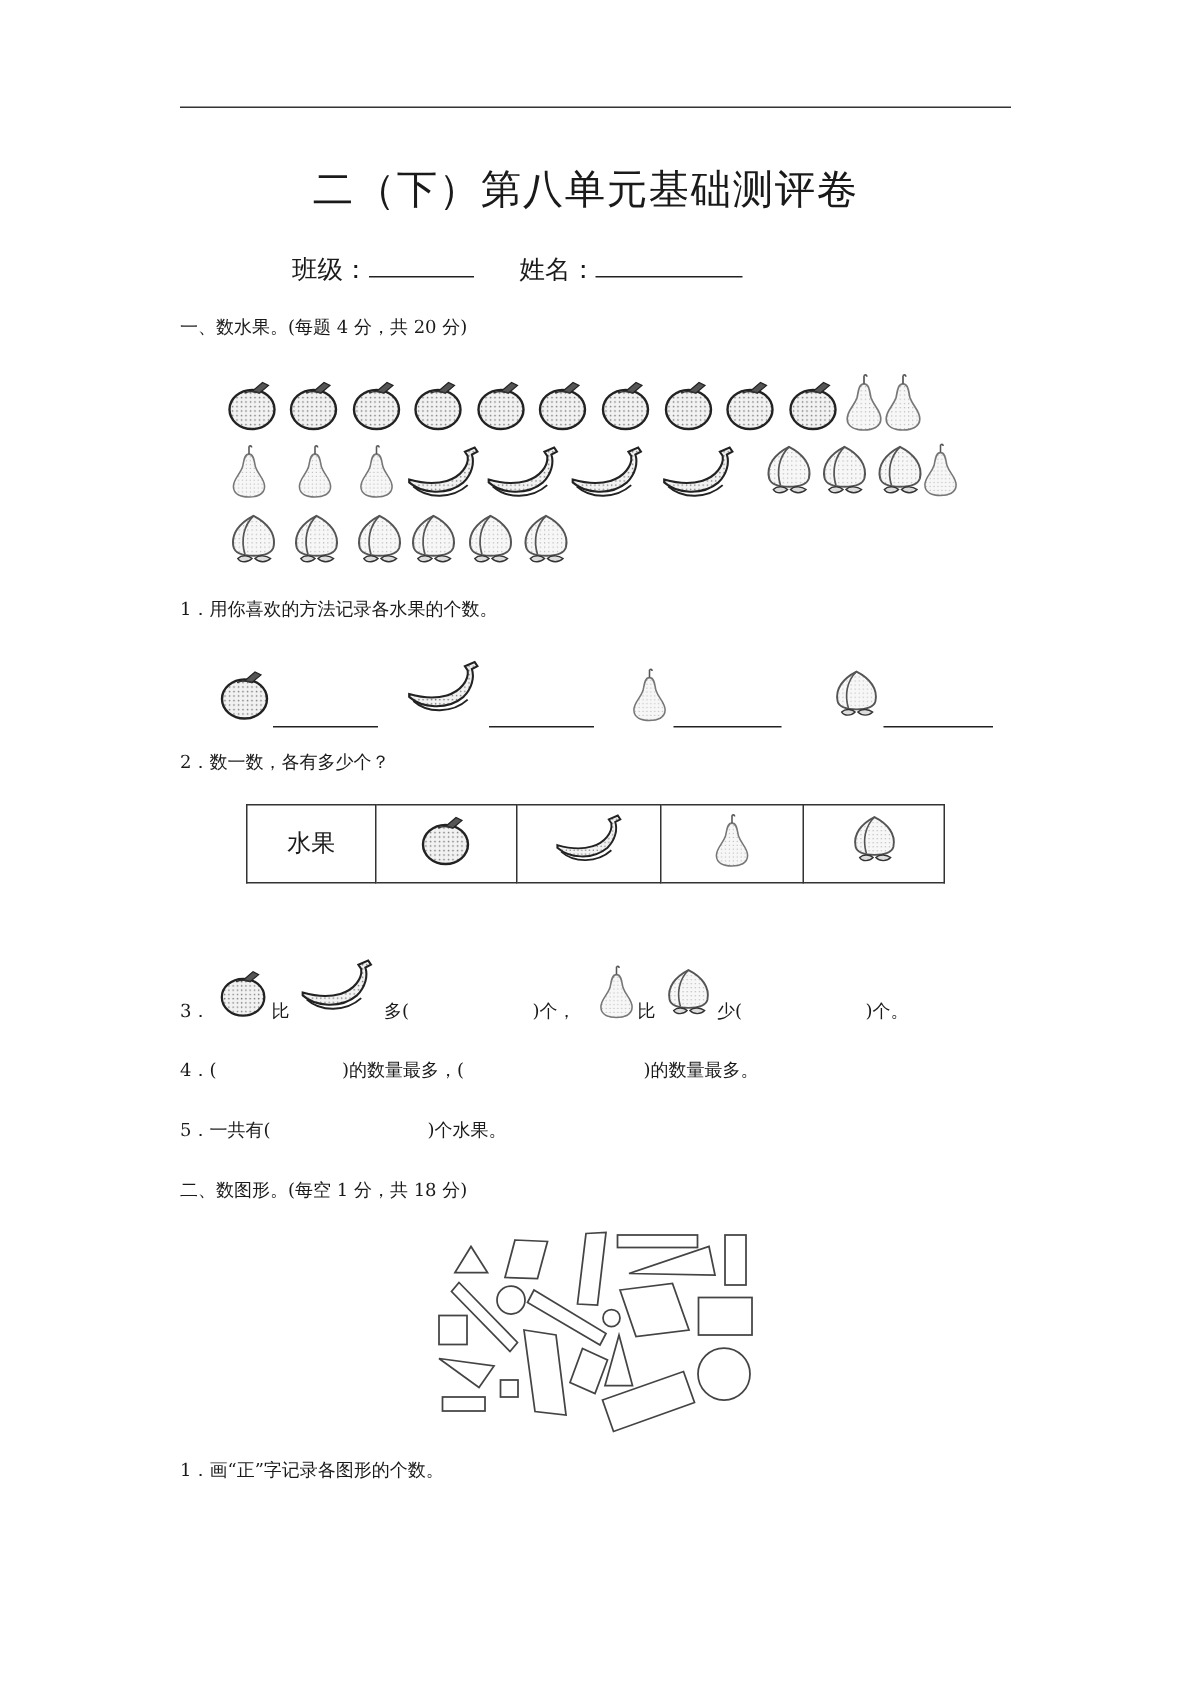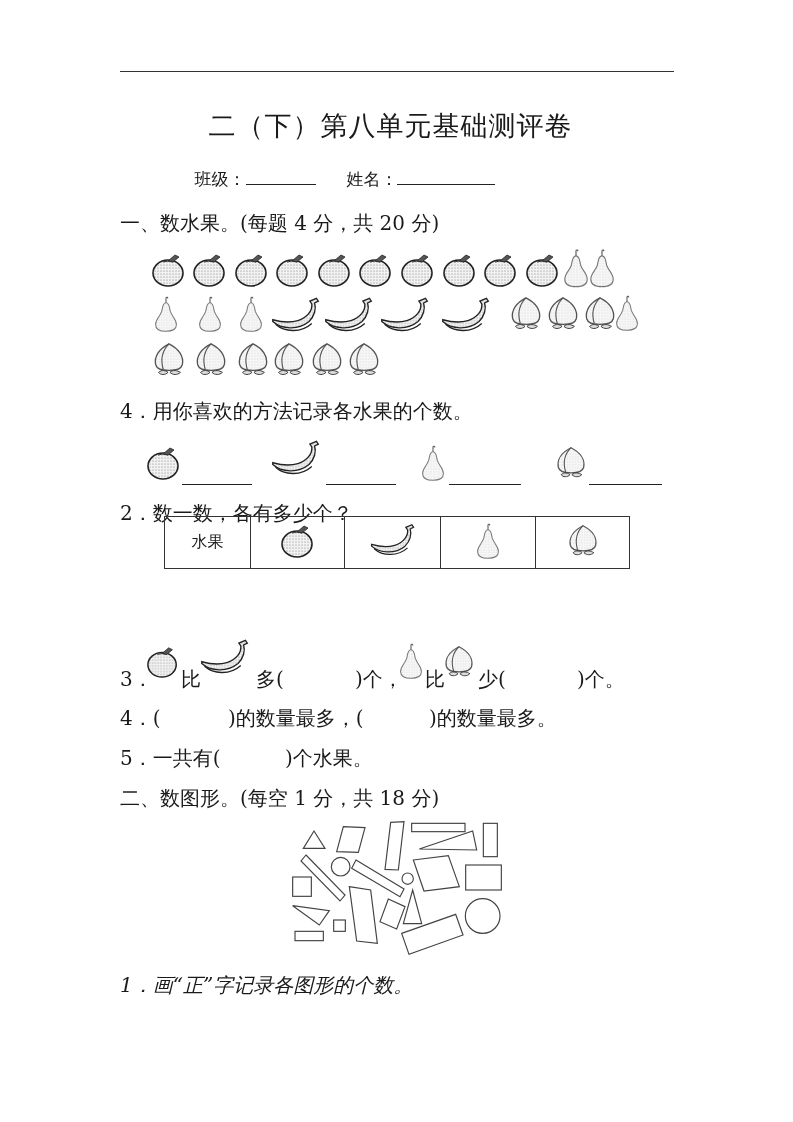--- a/index.html
+++ b/index.html
@@ -3,24 +3,24 @@
 <meta charset="utf-8">
 <style>
   html, body { margin:0; padding:0; background:#ffffff; }
   body { width:793px; height:1122px; position:relative; overflow:hidden;
          font-family:"DejaVu Serif","Liberation Serif",serif; color:#1a1a1a; }
   .abs { position:absolute; }
   .topline { left:120px; top:71px; width:554px; height:0; border-top:1.5px solid #333; }
   .title { left:0; width:781px; top:108px; text-align:center; font-size:27px; letter-spacing:1px; }
   .info { left:0; width:690px; top:168px; text-align:center; font-size:17px; font-family:"DejaVu Sans","Liberation Sans",sans-serif; }
   .info .blank { display:inline-block; border-bottom:1px solid #222; height:14px; vertical-align:baseline; }
-  .line { font-size:20px; white-space:nowrap; }
+  .line { font-size:12px; white-space:nowrap; }
   .fruit { position:absolute; }
   svg { overflow:visible; }
-  table.fruit-table { position:absolute; left:164px; top:516px; border-collapse:collapse; }
+  table.fruit-table { position:absolute; left:164px; top:536px; border-collapse:collapse;font-family:Liberation Mono, monospace; }
   table.fruit-table td { border:1px solid #333; text-align:center; vertical-align:middle; font-size:16px; padding:0; }
   .blank-line { position:absolute; border-bottom:1px solid #222; height:0; }
 </style>
 </head>
 <body>
 
 <svg width="0" height="0" style="position:absolute">
   <defs>
     <pattern id="dots" width="3" height="3" patternUnits="userSpaceOnUse">
       <rect width="3" height="3" fill="#f2f2f2"></rect>
@@ -150,21 +150,21 @@
       <use href="#peach"></use>
     </svg>
   <svg class="fruit" style="left:308px;top:341px" width="38" height="38">
       <use href="#peach"></use>
     </svg>
   <svg class="fruit" style="left:345px;top:341px" width="38" height="38">
       <use href="#peach"></use>
     </svg>
 </div>
 
-<div class="abs line" style="left:120px;top:398px;">4．用你喜欢的方法记录各水果的个数。</div>
+<div class="abs line" style="left:120px;top:398px;">1．用你喜欢的方法记录各水果的个数。</div>
 
 <div>
   <svg class="fruit" style="left:146px;top:445px" width="36" height="36">
       <use href="#orange"></use>
     </svg>
   <div class="blank-line" style="left:182px;top:484px;width:70px"></div>
   <svg class="fruit" style="left:270px;top:437px" width="52" height="44">
       <use href="#banana"></use>
     </svg>
   <div class="blank-line" style="left:326px;top:484px;width:70px"></div>
@@ -254,13 +254,13 @@
     <polygon points="38,272 148,287 118,330"></polygon>
     <rect x="161" y="315" width="35" height="34"></rect>
     <polygon points="325,252 375,275 350,342 300,320"></polygon>
     <polygon points="398,225 425,326 370,326"></polygon>
     <circle cx="608" cy="303" r="52"></circle>
     <rect x="45" y="349" width="85" height="28"></rect>
     <polygon points="365,355 527,298 549,360 387,418"></polygon>
   </g>
 </svg>
 
-<div class="abs line" style="left:120px;top:972px;font-style:italic;">1．画“正”字记录各图形的个数。</div>
+<div class="abs line" style="left:120px;top:972px;">1．画“正”字记录各图形的个数。</div>
 
 </body></html>

